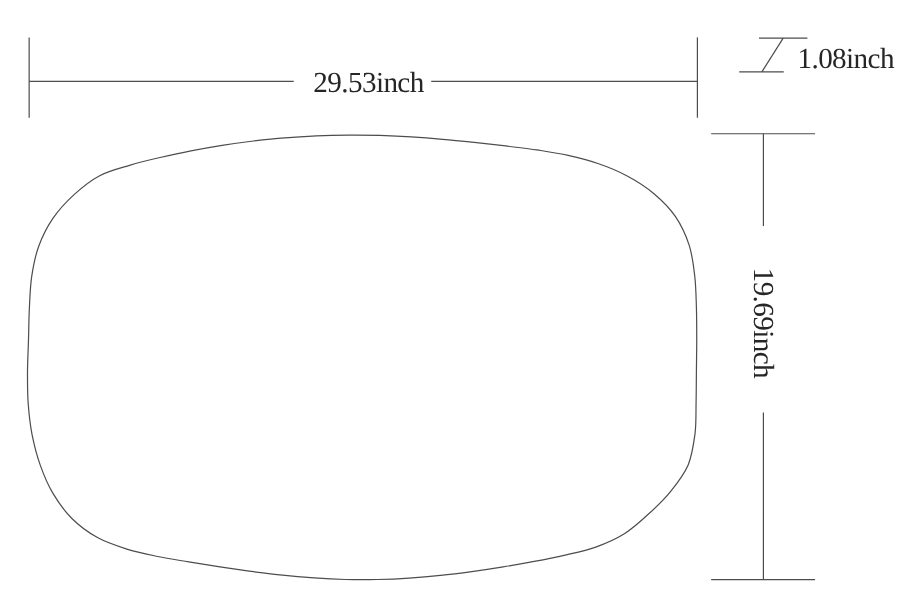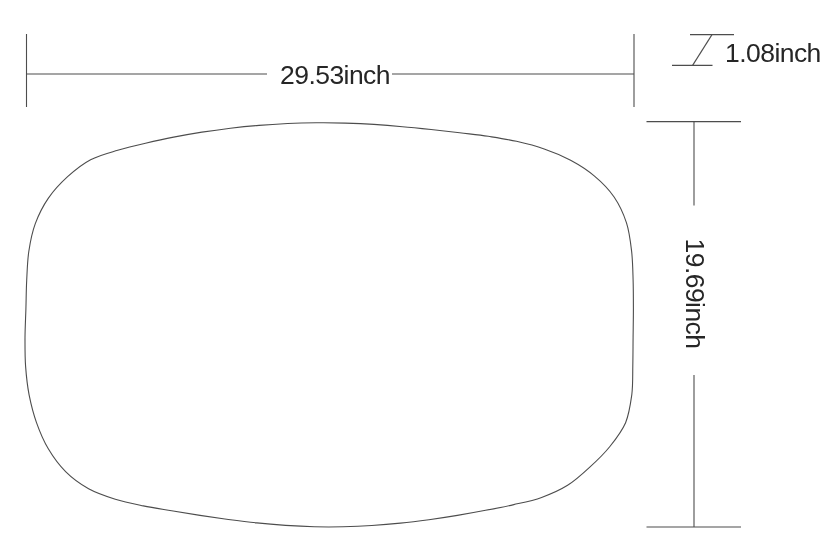--- a/index.html
+++ b/index.html
@@ -1,17 +1,17 @@
 <!DOCTYPE html>
 <html><head>
 <meta charset="utf-8">
 <style>
   html,body{margin:0;padding:0;background:#ffffff;}
   .wrap{position:relative;width:840px;height:545px;background:#fff;overflow:hidden;
-        font-family:Liberation Sans, sans-serif;}
+        font-family:Liberation Serif, serif;}
   svg{position:absolute;left:0;top:0;}
   text{fill:#262626;}
 </style>
 </head>
 <body>
 <div class="wrap">
 <svg width="840" height="545" viewBox="0 0 840 545">
 
   <path d="M 345.2 123.1 C 354.7 123.4 364.3 123.8 373.9 124.4 C 383.4 125.0 393.0 125.8 402.5 126.7 C 412.1 127.5 421.6 128.5 431.1 129.5 C 440.7 130.5 450.2 131.6 459.7 132.7 C 469.2 133.9 478.8 134.9 488.2 136.3 C 497.7 137.8 507.2 139.2 516.5 141.3 C 525.9 143.4 535.2 145.7 544.2 148.9 C 553.3 152.0 562.2 155.7 570.6 160.2 C 579.0 164.7 587.3 169.9 594.5 176.1 C 601.8 182.2 608.8 189.2 614.1 197.0 C 619.4 204.8 623.5 213.8 626.5 222.8 C 629.4 231.8 630.5 241.6 631.6 251.1 C 632.7 260.6 632.8 270.2 633.1 279.8 C 633.4 289.3 633.4 298.9 633.4 308.5 C 633.4 318.1 633.2 327.7 633.1 337.3 C 633.0 346.8 633.0 356.4 632.8 366.0 C 632.6 375.6 633.0 385.3 631.8 394.7 C 630.5 404.2 629.2 414.0 625.6 422.7 C 621.9 431.3 615.8 439.1 609.9 446.5 C 603.9 454.0 596.9 460.7 589.8 467.1 C 582.8 473.6 575.6 480.2 567.6 485.3 C 559.6 490.3 550.6 494.2 541.6 497.4 C 532.7 500.7 523.2 502.5 513.8 504.6 C 504.5 506.8 495.1 508.6 485.6 510.3 C 476.2 512.1 466.8 513.8 457.4 515.4 C 447.9 517.0 438.4 518.4 428.9 519.7 C 419.4 521.0 409.9 522.2 400.4 523.1 C 390.9 524.1 381.3 524.9 371.8 525.5 C 362.2 526.2 352.6 526.6 343.0 526.8 C 333.5 527.0 323.9 527.0 314.3 526.8 C 304.7 526.5 295.1 526.0 285.6 525.4 C 276.0 524.7 266.5 523.9 256.9 522.9 C 247.4 521.9 237.9 520.7 228.4 519.5 C 218.9 518.2 209.4 516.8 200.0 515.4 C 190.5 513.9 181.0 512.4 171.6 510.8 C 162.1 509.2 152.6 507.8 143.3 505.9 C 133.9 503.9 124.4 502.0 115.3 499.2 C 106.2 496.3 96.9 493.3 88.6 488.7 C 80.3 484.1 72.3 478.3 65.6 471.6 C 58.9 465.0 53.2 457.0 48.3 448.8 C 43.4 440.6 39.7 431.6 36.5 422.6 C 33.3 413.7 31.0 404.3 29.1 394.9 C 27.3 385.5 26.3 375.9 25.6 366.4 C 24.9 356.8 25.0 347.2 25.0 337.6 C 25.1 328.1 25.6 318.5 25.9 308.9 C 26.2 299.3 26.2 289.7 26.7 280.2 C 27.2 270.6 27.4 260.9 28.8 251.5 C 30.2 242.1 32.0 232.5 35.3 223.6 C 38.6 214.7 43.0 205.9 48.4 198.1 C 53.8 190.3 60.6 183.1 67.6 176.7 C 74.6 170.3 82.2 164.1 90.6 159.7 C 98.9 155.3 108.5 153.0 117.7 150.3 C 126.8 147.5 136.2 145.3 145.5 143.2 C 154.8 141.0 164.2 138.9 173.6 137.1 C 183.0 135.3 192.5 133.6 201.9 132.1 C 211.4 130.7 220.9 129.4 230.4 128.2 C 239.9 127.1 249.5 126.1 259.0 125.4 C 268.6 124.6 278.1 124.0 287.7 123.5 C 297.3 123.1 306.8 122.9 316.4 122.8 C 326.0 122.7 335.6 122.8 345.2 123.1 Z" fill="none" stroke="#4d4d4d" stroke-width="1.1"></path>
 

